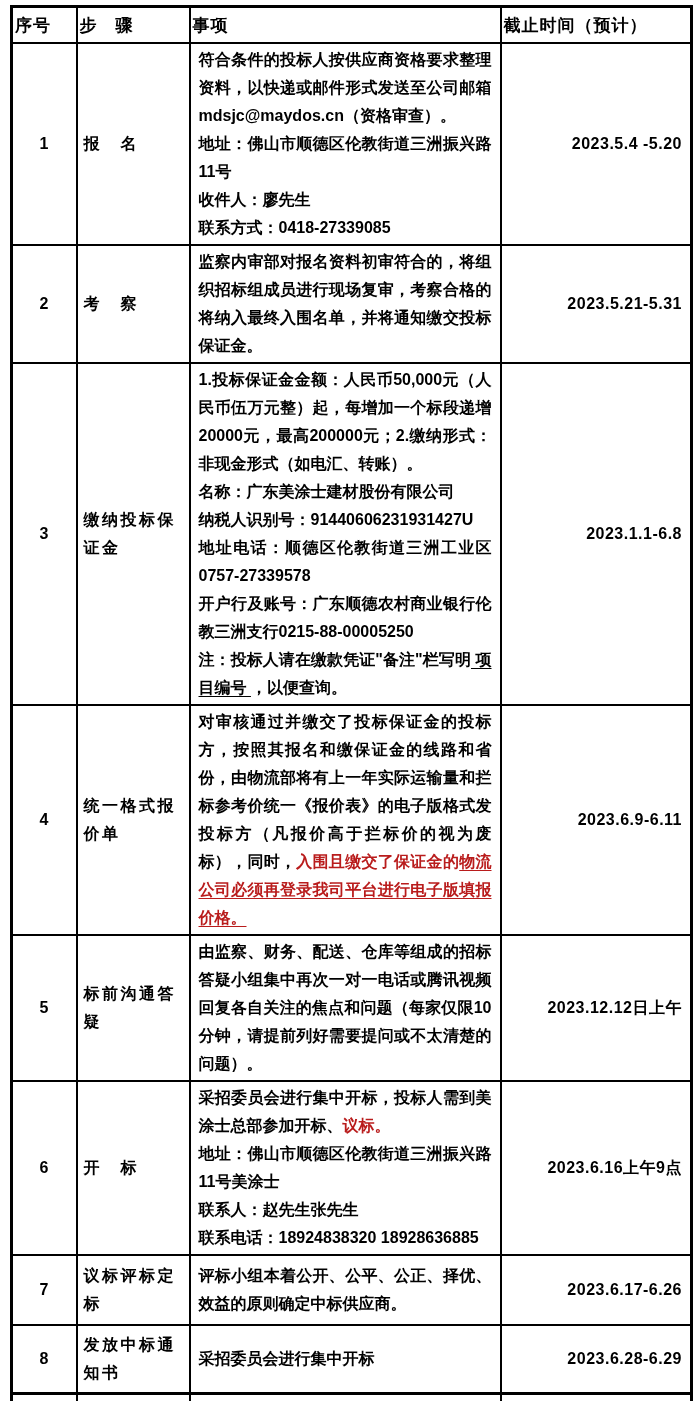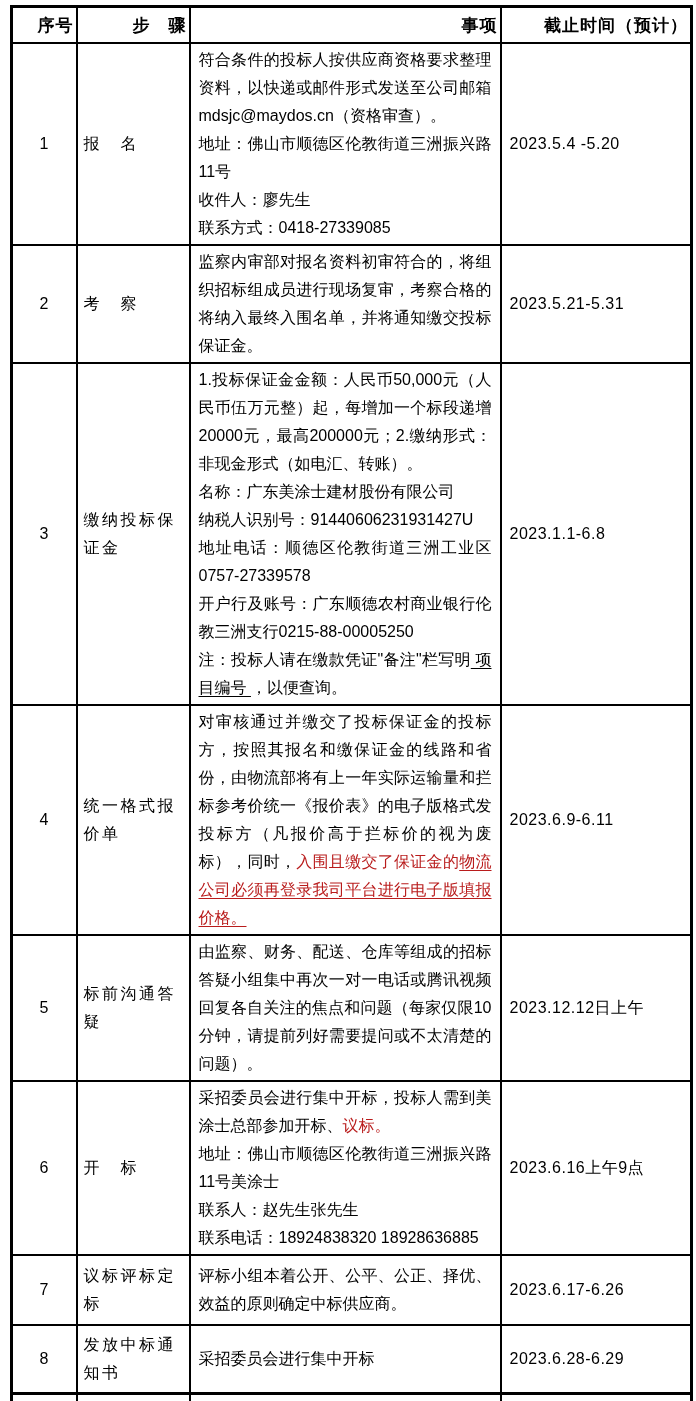--- a/index.html
+++ b/index.html
@@ -21,41 +21,41 @@
   }
   th, td {
     border: 2px solid #000;
     vertical-align: middle;
     overflow: hidden;
   }
   th {
     font-size: 17px;
     font-weight: bold;
     height: 32px;
-    text-align: right;
+    text-align: left;
     letter-spacing: 1px;
     padding: 1px 2px;
   }
-  td { font-size: 16px; padding: 2px 8px; }
+  td { font-size: 16px; padding: 2px 8px; font-weight: bold; }
   td.seq-cell { text-align: center; letter-spacing: 0.5px; }
   td.step-cell {
     text-align: left;
     letter-spacing: 2.5px;
     line-height: 28px;
     padding: 2px 6px;
   }
   td.items-cell {
     text-align: justify;
     text-align-last: left;
     line-height: 28px;
     padding: 2px 8px;
   }
   td.items-cell p { margin: 0; }
   td.deadline-cell {
-    text-align: left;
+    text-align: right;
     line-height: 26px;
     letter-spacing: 0.5px;
   }
   .red { color: #b91c1c; }
   .ul { text-decoration: underline; text-underline-offset: 3px; }
   tr.last-row td { border-top-width: 3px; }
 </style>
 </head>
 <body>
 

